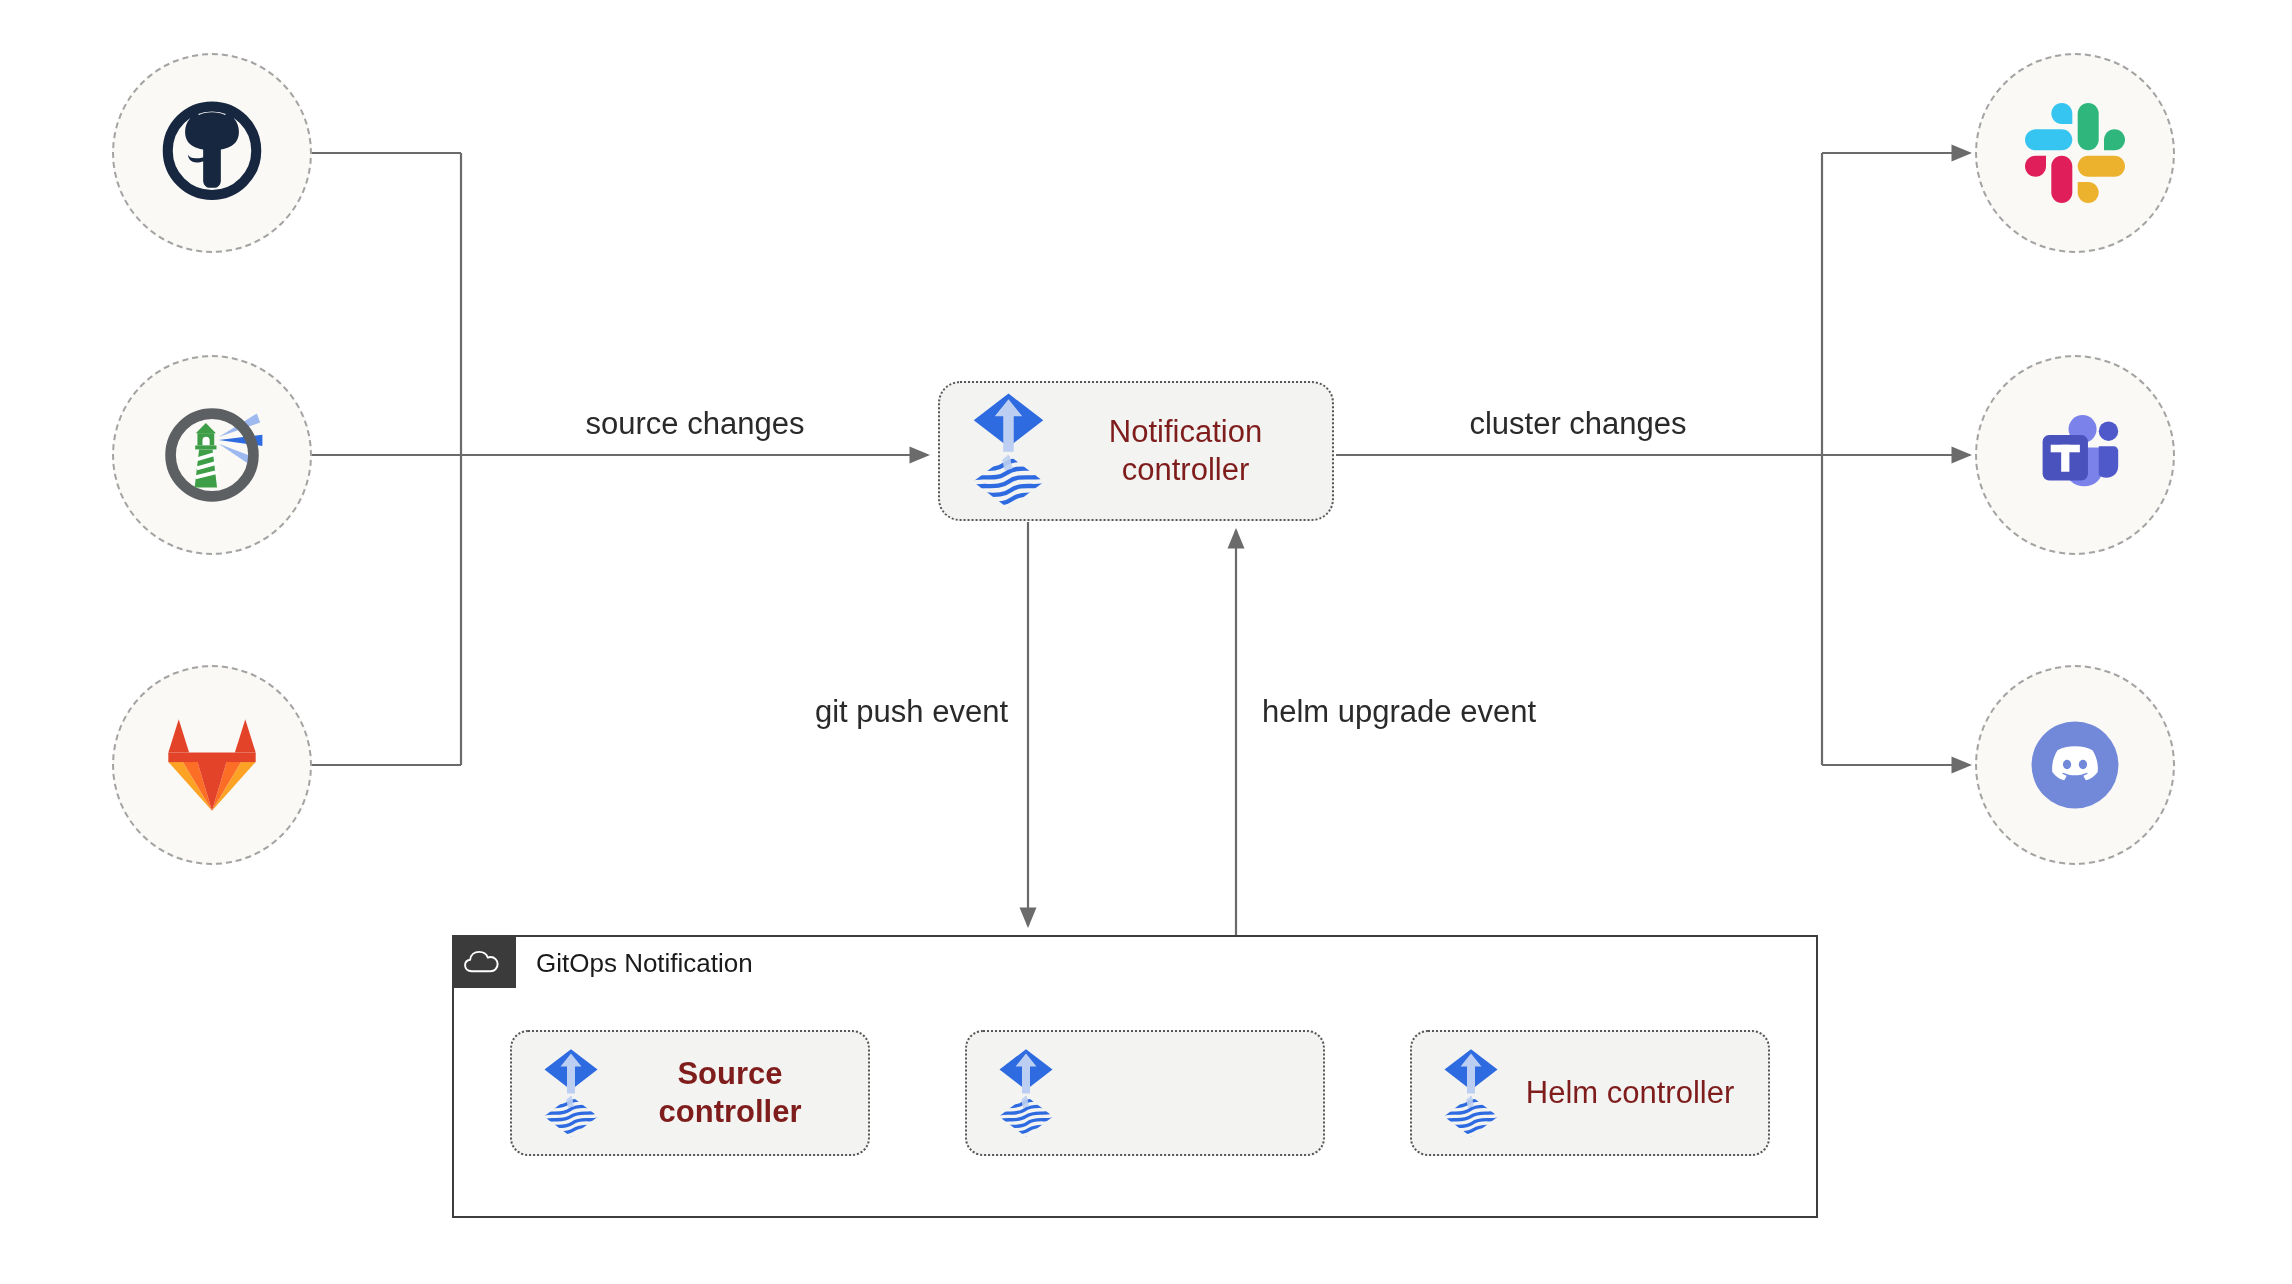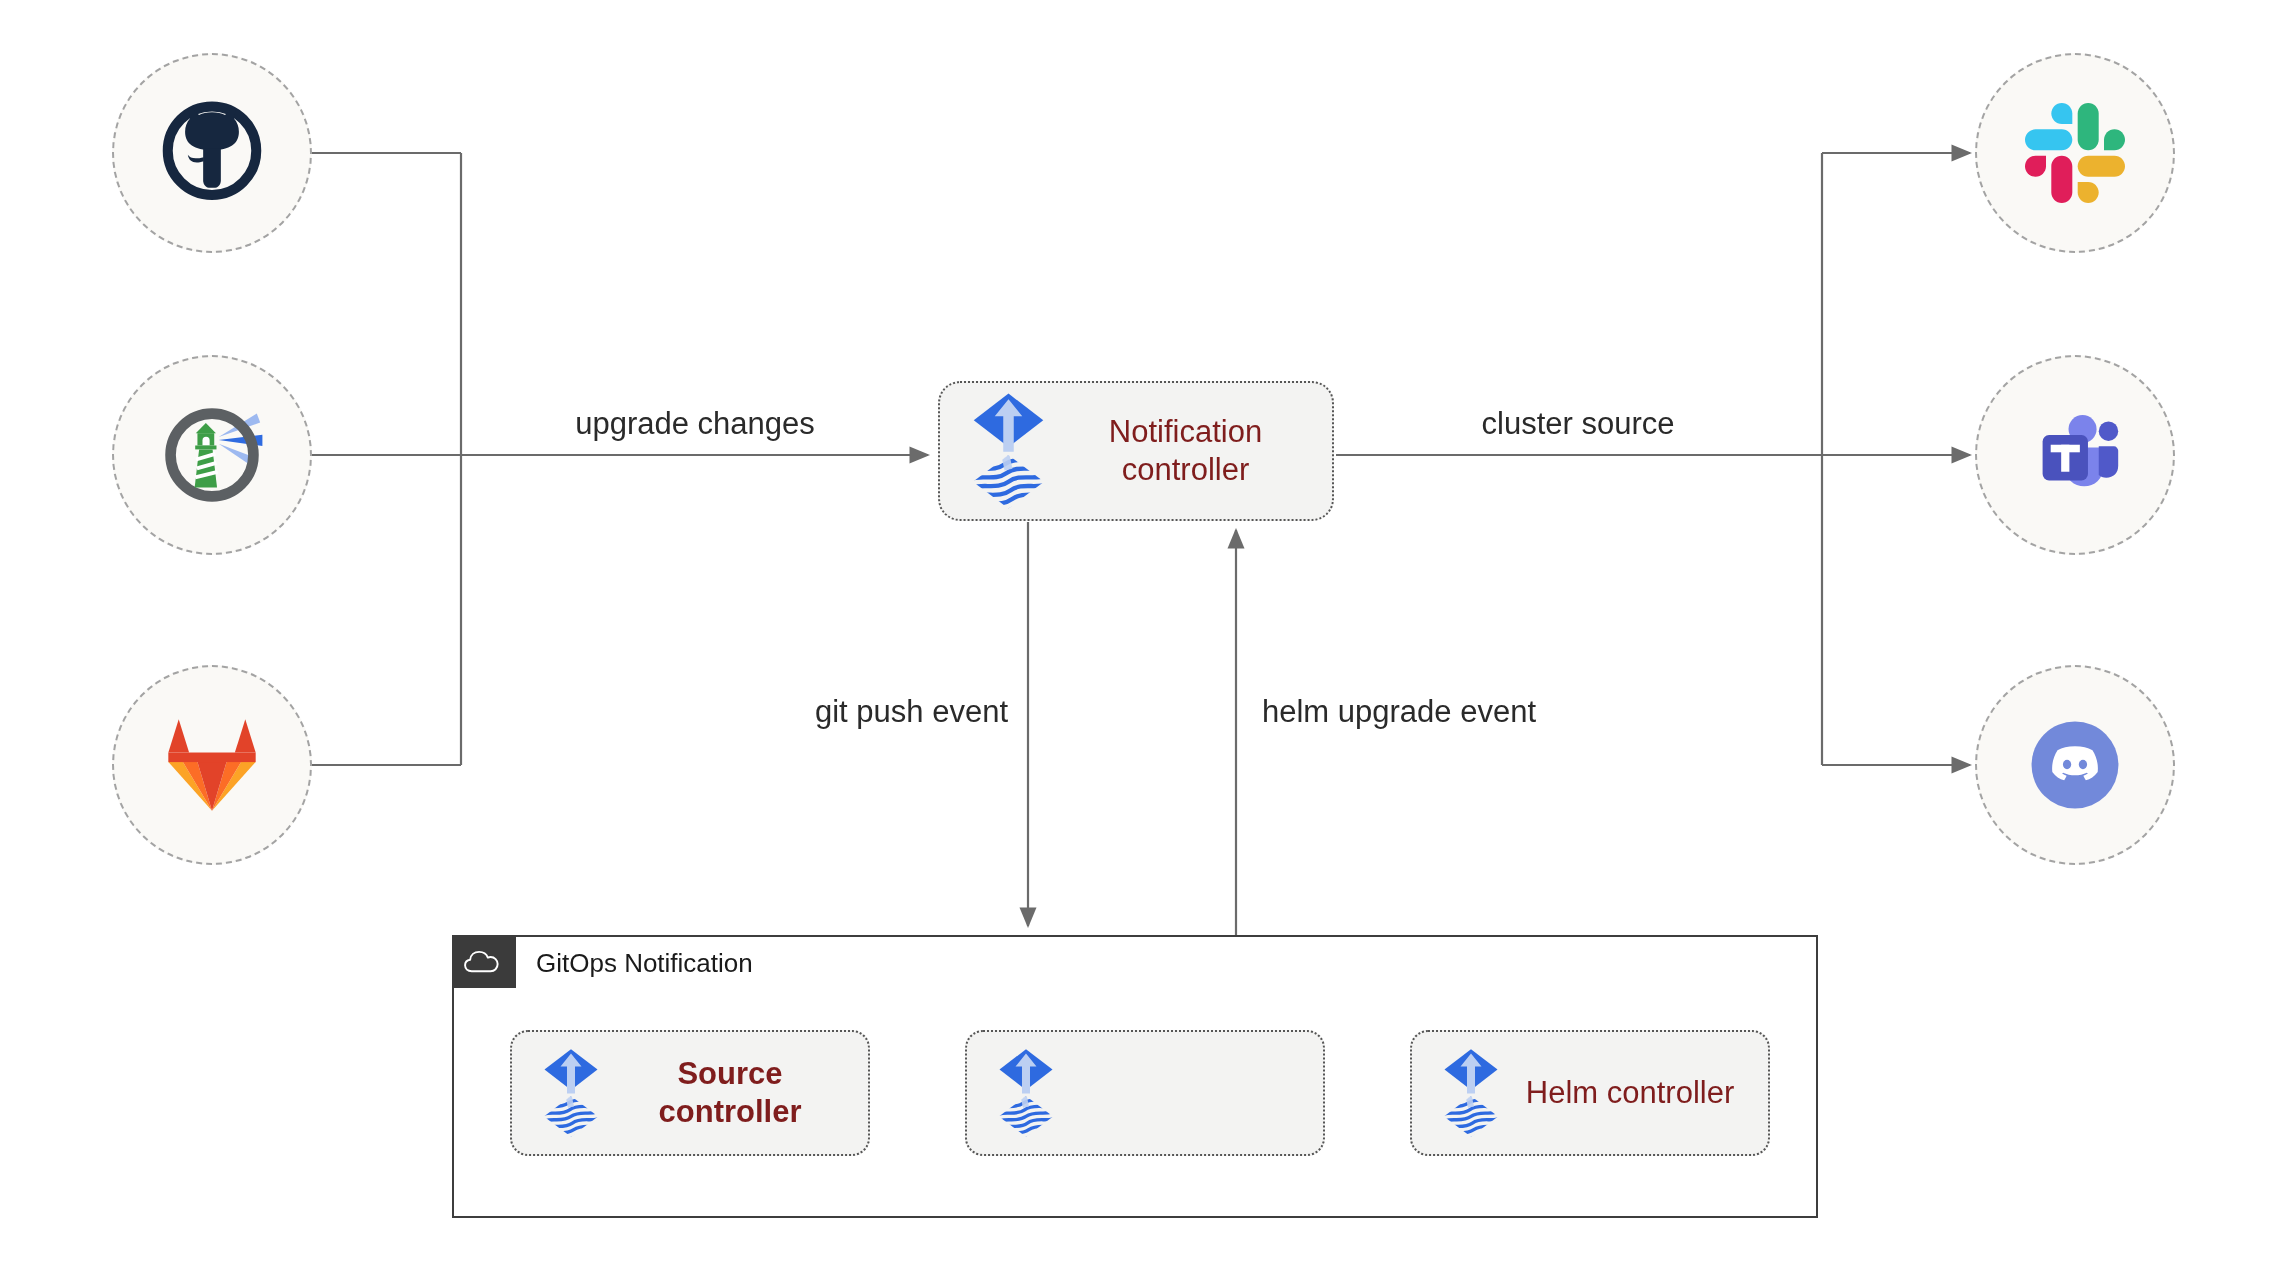--- a/index.html
+++ b/index.html
@@ -235,18 +235,18 @@
     </svg>
   </div>
 
   <div class="node" style="left:1410px; top:1030px; width:360px; height:126px; border-radius:18px;">
     <svg class="flux" width="62" height="90" viewBox="0 0 100 146">
       <use href="#flux-logo"></use>
     </svg>
     <div class="node-label">Helm controller</div>
   </div>
 
-  <div class="edge-label center" style="left:695px; top:424px;">upgrade changes</div>
-  <div class="edge-label center" style="left:1578px; top:424px;">cluster source</div>
+  <div class="edge-label center" style="left:695px; top:424px;">source changes</div>
+  <div class="edge-label center" style="left:1578px; top:424px;">cluster changes</div>
   <div class="edge-label right-anchor" style="left:1008px; top:712px;">git push event</div>
   <div class="edge-label left-anchor" style="left:1262px; top:712px;">helm upgrade event</div>
 
 </div>
 
 </body></html>

